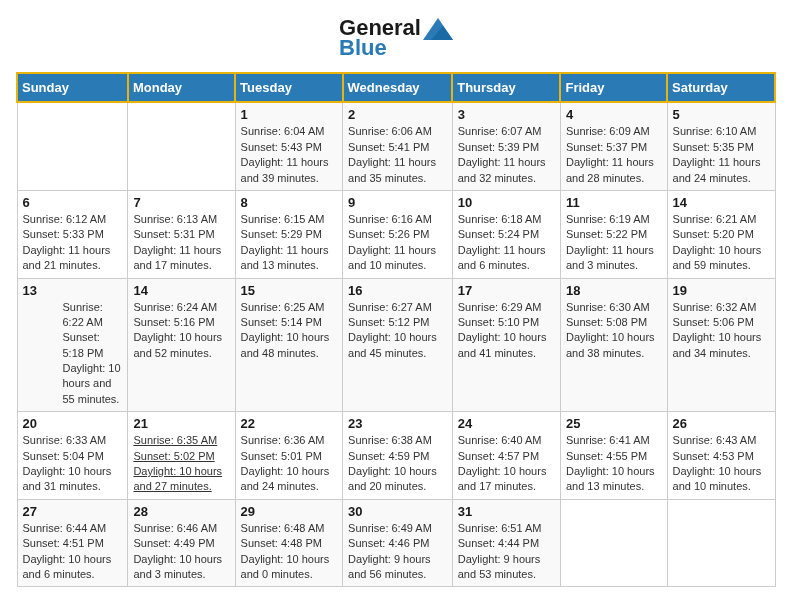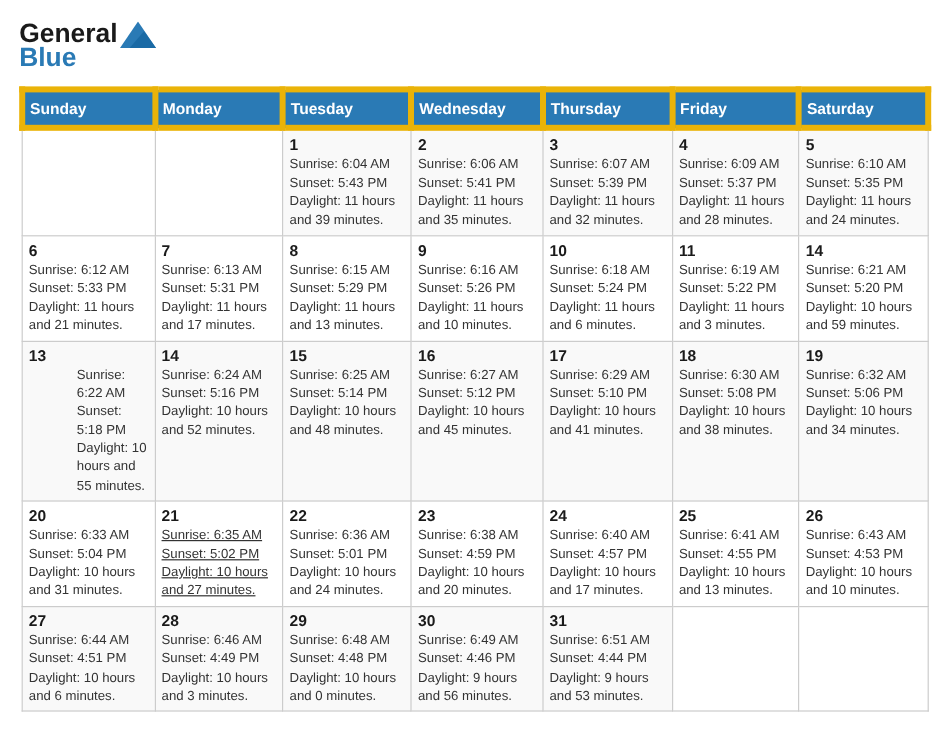--- a/index.html
+++ b/index.html
@@ -5,21 +5,21 @@
     * { box-sizing: border-box; margin: 0; padding: 0; }
     body {
       font-family: Arial, sans-serif;
       background: #fff;
       width: 792px;
       min-height: 612px;
       padding: 16px;
     }
     .header {
       display: flex;
-      justify-content: flex-start;
+      justify-content: center;
       align-items: flex-start;
       margin-bottom: 12px;
     }
     .logo {
       display: flex;
       align-items: center;
     }
     .title-block {
       text-align: right;
     }
@@ -37,21 +37,21 @@
       border-collapse: collapse;
       font-size: 11px;
     }
     thead tr th {
       background: #2a7ab5;
       color: #fff;
       padding: 6px 4px;
       text-align: left;
       font-size: 13px;
       font-weight: bold;
-      border: 5px solid #eab308;
+      border: 2px solid #eab308;
     }
     tbody tr td {
       border: 1px solid #ccc;
       padding: 4px 5px;
       vertical-align: top;
       width: 113px;
       min-height: 70px;
       background: #fff;
     }
     tbody tr:nth-child(odd) td {

